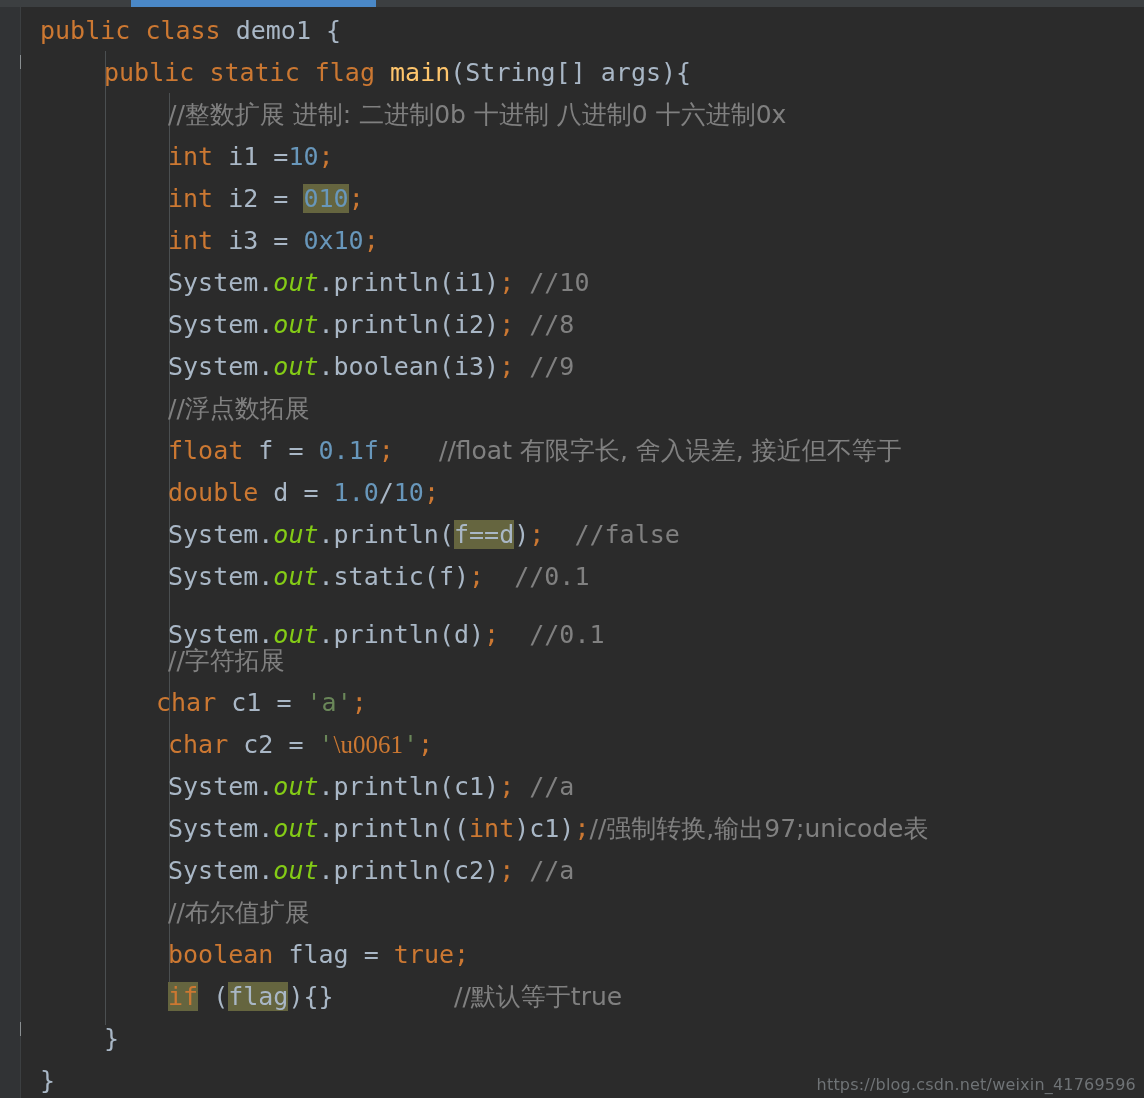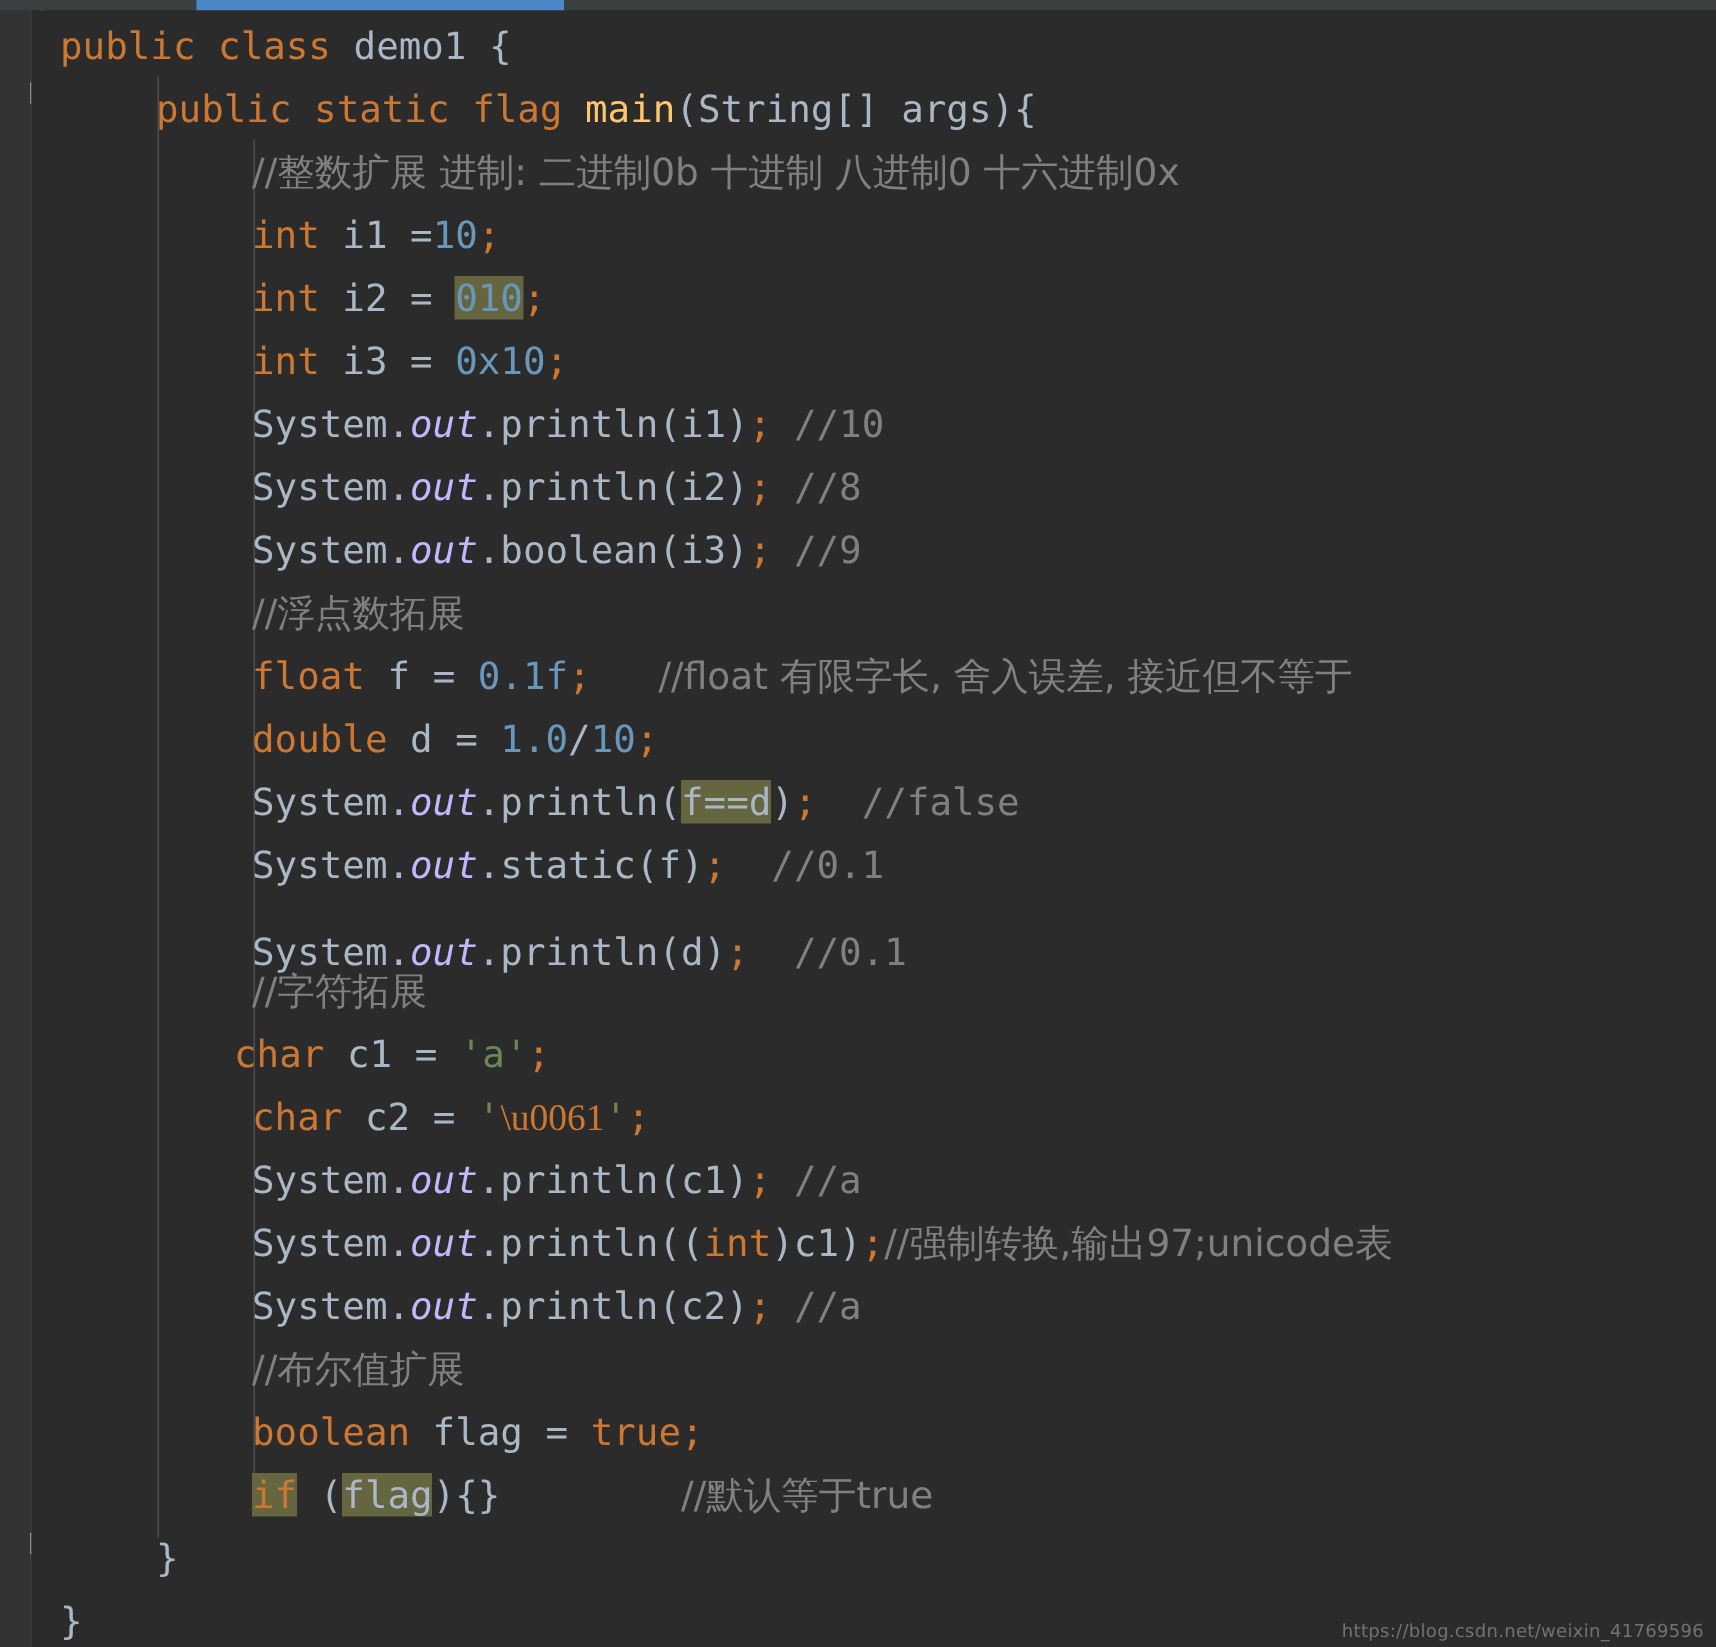--- a/index.html
+++ b/index.html
@@ -126,36 +126,36 @@
     color: #a9b7c6;
   }
 
   
   .kw   { color: #cc7832; }          
   .idt  { color: #a9b7c6; }          
   .num  { color: #6897bb; }          
   .str  { color: #6a8759; }          
   .esc  { color: #cc7832; font-family: Liberation Serif, serif; }          
   .cmt  { color: #808080; }          
-  .fld  { color: #c4b5fd; font-style: italic; }  
+  .fld  { color: #84cc16; font-style: italic; }  
   .mth  { color: #ffc66d; }          
   .sem  { color: #cc7832; }          
   .brc  { color: #a9b7c6; }          
   .hl   { background: #65653f; }     
 
   
   .cjk { font-family: "DejaVu Sans", "Liberation Sans", sans-serif; }
 
   
   #watermark {
     position: absolute;
     right: 8px;
     bottom: 4px;
     font-family: "DejaVu Sans", "Liberation Sans", sans-serif;
-    font-size: 12px;
+    font-size: 16px;
     color: #6f7376;
     letter-spacing: 0.2px;
   }
 </style>
 </head>
 <body>
 
 <div id="editor-window">
 
   <div id="top-strip"></div>

